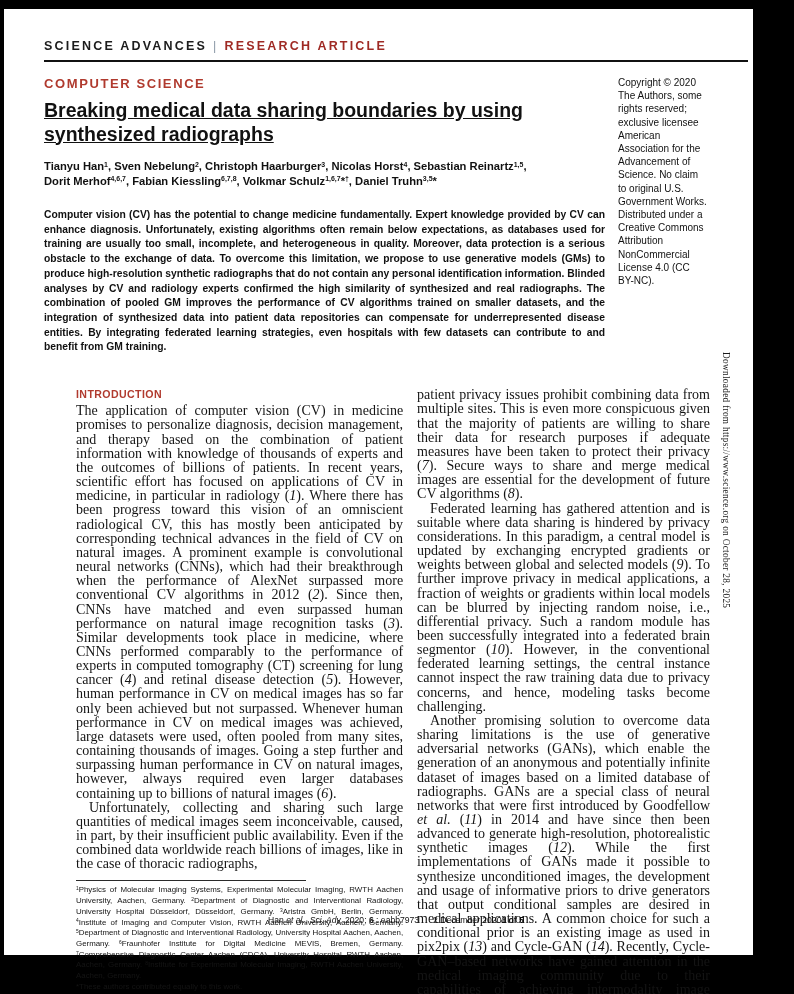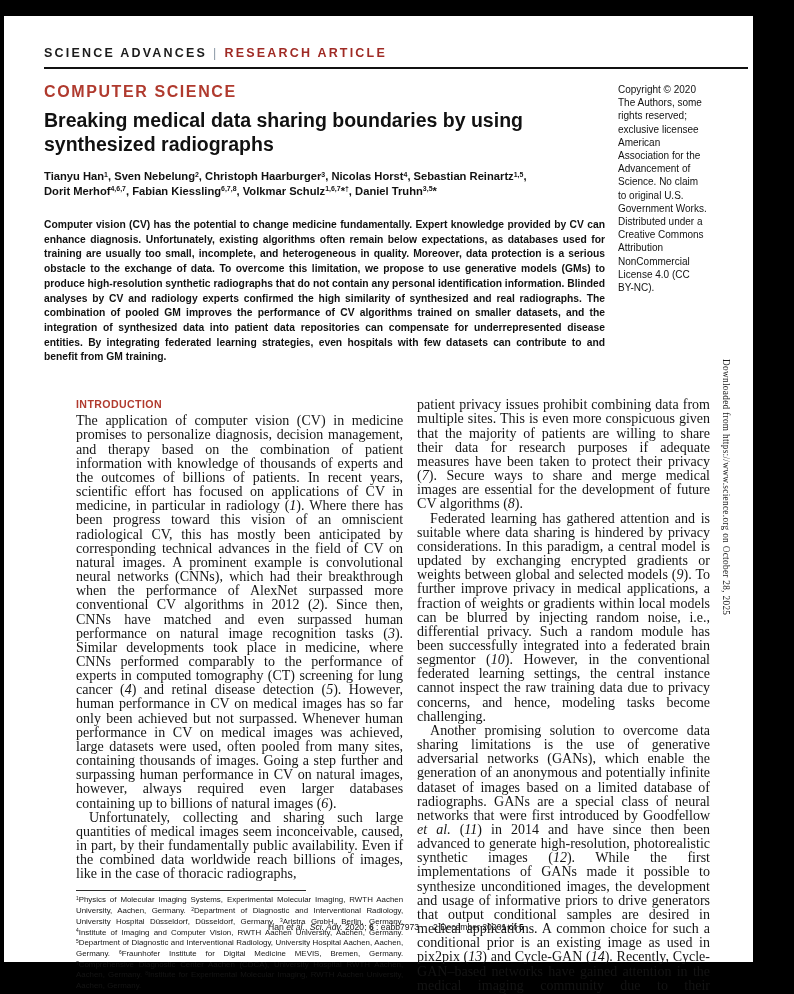--- a/index.html
+++ b/index.html
@@ -5,21 +5,21 @@
   html, body { margin: 0; padding: 0; }
   body {
     width: 794px; height: 994px;
     background: #000;
     position: relative;
     overflow: hidden;
     font-family: "Liberation Sans", sans-serif;
   }
   .page {
     position: absolute;
-    left: 4px; top: 16px;
+    left: 4px; top: 9px;
     width: 749px; height: 946px;
     background: #ffffff;
     color: #1a1a1a;
   }
   
   .masthead {
     margin: 30px 5px 0 40px;
     padding-bottom: 7px;
     border-bottom: 2px solid #111;
     font-size: 12.5px;
@@ -32,32 +32,33 @@
   .masthead .article-type { color: #9f2a24; }
   
   .headline-row {
     margin: 14px 43px 0 40px;
     width: 666px;
     display: flex;
     align-items: flex-start;
   }
   .headline-main { width: 561px; }
   .kicker {
-    font-size: 16px;
+    font-size: 13px;
     font-weight: bold;
     letter-spacing: 1.6px;
     color: #b03a2e;
   }
   .title {
     margin: 8px 0 4px 0;
     max-width: 540px;
     font-size: 19.5px;
     line-height: 23.5px;
     font-weight: bold;
     color: #111;
+    text-decoration: underline;
   }
   .authors {
     margin-top: 13px;
     font-size: 11.2px;
     line-height: 14.5px;
     font-weight: bold;
     color: #111;
   }
   .abstract {
     margin-top: 20px;
@@ -160,21 +161,21 @@
       </div>
       <p class="abstract">Computer vision (CV) has the potential to change medicine fundamentally. Expert knowledge provided by CV can enhance diagnosis. Unfortunately, existing algorithms often remain below expectations, as databases used for training are usually too small, incomplete, and heterogeneous in quality. Moreover, data protection is a serious obstacle to the exchange of data. To overcome this limitation, we propose to use generative models (GMs) to produce high-resolution synthetic radiographs that do not contain any personal identification information. Blinded analyses by CV and radiology experts confirmed the high similarity of synthesized and real radiographs. The combination of pooled GM improves the performance of CV algorithms trained on smaller datasets, and the integration of synthesized data into patient data repositories can compensate for underrepresented disease entities. By integrating federated learning strategies, even hospitals with few datasets can contribute to and benefit from GM training.</p>
     </div>
     <aside class="copyright">Copyright © 2020 The Authors, some rights reserved; exclusive licensee American Association for the Advancement of Science. No claim to original U.S. Government Works. Distributed under a Creative Commons Attribution NonCommercial License 4.0 (CC BY-NC).</aside>
   </div>
 
   <div class="columns bodytext">
     <div class="col-left">
       <h2 class="section-heading">INTRODUCTION</h2>
       <p>The application of computer vision (CV) in medicine promises to personalize diagnosis, decision management, and therapy based on the combination of patient information with knowledge of thousands of experts and the outcomes of billions of patients. In recent years, scientific effort has focused on applications of CV in medicine, in particular in radiology (<i>1</i>). Where there has been progress toward this vision of an omniscient radiological CV, this has mostly been anticipated by corresponding technical advances in the field of CV on natural images. A prominent example is convolutional neural networks (CNNs), which had their breakthrough when the performance of AlexNet surpassed more conventional CV algorithms in 2012 (<i>2</i>). Since then, CNNs have matched and even surpassed human performance on natural image recognition tasks (<i>3</i>). Similar developments took place in medicine, where CNNs performed comparably to the performance of experts in computed tomography (CT) screening for lung cancer (<i>4</i>) and retinal disease detection (<i>5</i>). However, human performance in CV on medical images has so far only been achieved but not surpassed. Whenever human performance in CV on medical images was achieved, large datasets were used, often pooled from many sites, containing thousands of images. Going a step further and surpassing human performance in CV on natural images, however, always required even larger databases containing up to billions of natural images (<i>6</i>).</p>
-      <p>Unfortunately, collecting and sharing such large quantities of medical images seem inconceivable, caused, in part, by their fundamentally public availability. Even if the combined data worldwide reach billions of images, like in the case of thoracic radiographs,</p>
+      <p>Unfortunately, collecting and sharing such large quantities of medical images seem inconceivable, caused, in part, by their insufficient public availability. Even if the combined data worldwide reach billions of images, like in the case of thoracic radiographs,</p>
       <div class="footnote-divider"></div>
       <div class="footnotes">
         <div><sup>1</sup>Physics of Molecular Imaging Systems, Experimental Molecular Imaging, RWTH Aachen University, Aachen, Germany. <sup>2</sup>Department of Diagnostic and Interventional Radiology, University Hospital Düsseldorf, Düsseldorf, Germany. <sup>3</sup>Aristra GmbH, Berlin, Germany. <sup>4</sup>Institute of Imaging and Computer Vision, RWTH Aachen University, Aachen, Germany. <sup>5</sup>Department of Diagnostic and Interventional Radiology, University Hospital Aachen, Aachen, Germany. <sup>6</sup>Fraunhofer Institute for Digital Medicine MEVIS, Bremen, Germany. <sup>7</sup>Comprehensive Diagnostic Center Aachen (CDCA), University Hospital RWTH Aachen, Aachen, Germany. <sup>8</sup>Institute for Experimental Molecular Imaging, RWTH Aachen University, Aachen, Germany.</div>
         <div>*These authors contributed equally to this work.</div>
       </div>
     </div>
     <div class="col-right">
       <p>patient privacy issues prohibit combining data from multiple sites. This is even more conspicuous given that the majority of patients are willing to share their data for research purposes if adequate measures have been taken to protect their privacy (<i>7</i>). Secure ways to share and merge medical images are essential for the development of future CV algorithms (<i>8</i>).</p>
       <p>Federated learning has gathered attention and is suitable where data sharing is hindered by privacy considerations. In this paradigm, a central model is updated by exchanging encrypted gradients or weights between global and selected models (<i>9</i>). To further improve privacy in medical applications, a fraction of weights or gradients within local models can be blurred by injecting random noise, i.e., differential privacy. Such a random module has been successfully integrated into a federated brain segmentor (<i>10</i>). However, in the conventional federated learning settings, the central instance cannot inspect the raw training data due to privacy concerns, and hence, modeling tasks become challenging.</p>
       <p>Another promising solution to overcome data sharing limitations is the use of generative adversarial networks (GANs), which enable the generation of an anonymous and potentially infinite dataset of images based on a limited database of radiographs. GANs are a special class of neural networks that were first introduced by Goodfellow <i>et al.</i> (<i>11</i>) in 2014 and have since then been advanced to generate high-resolution, photorealistic synthetic images (<i>12</i>). While the first implementations of GANs made it possible to synthesize unconditioned images, the development and usage of informative priors to drive generators that output conditional samples are desired in medical applications. A common choice for such a conditional prior is an existing image as used in pix2pix (<i>13</i>) and Cycle-GAN (<i>14</i>). Recently, Cycle-GAN–based networks have gained attention in the medical imaging community due to their capabilities of achieving intermodality image transitions. On the basis of Cycle-GAN frameworks, researchers such as Wolterink <i>et al.</i> (<i>15</i>) and Chartsias <i>et al.</i> (<i>16</i>) successfully demonstrated bidirectional CT–magnetic resonance imaging (MRI) transitions in both brain and heart imaging. Furthermore, Zhang <i>et al.</i> (<i>17</i>) introduced a segmentor-based shape consistency term to the Cycle-GAN loss and achieved realistically looking volumetric CT-MRI data transitions. The performance of</p>

